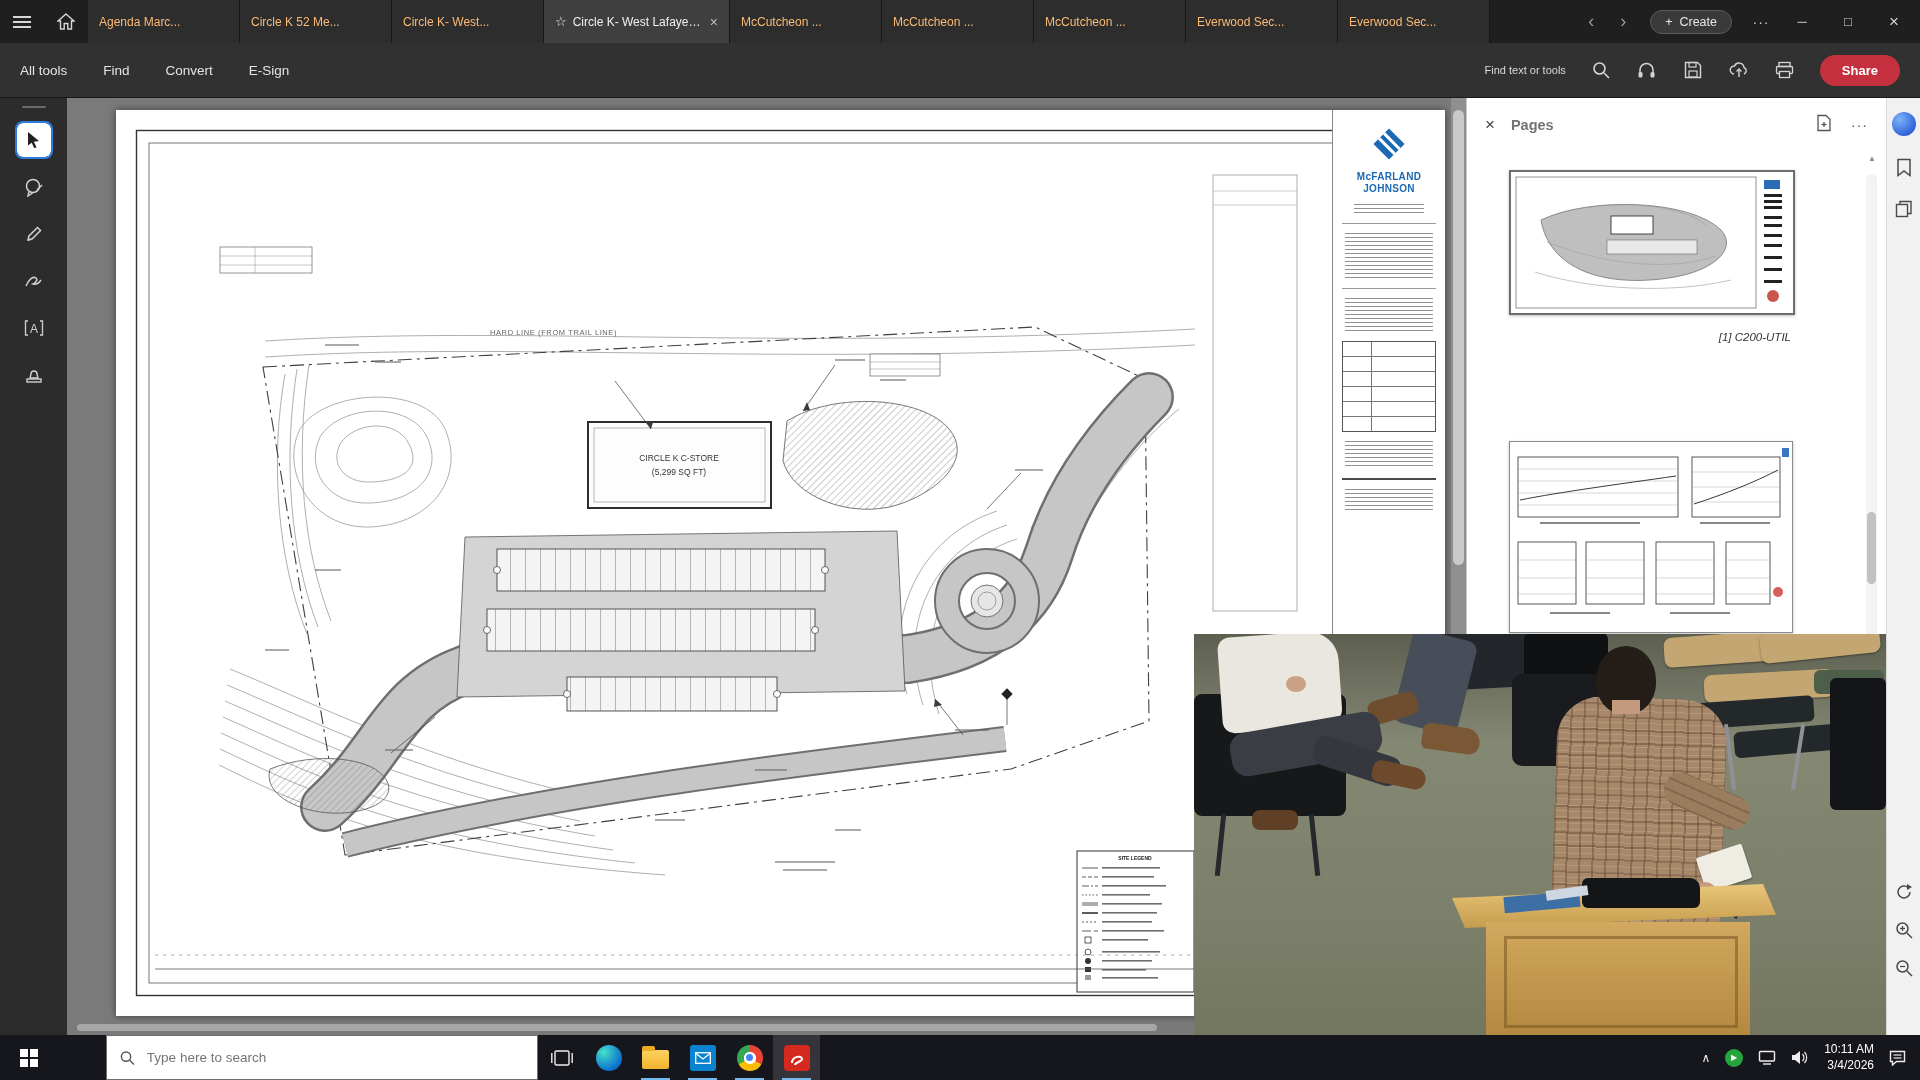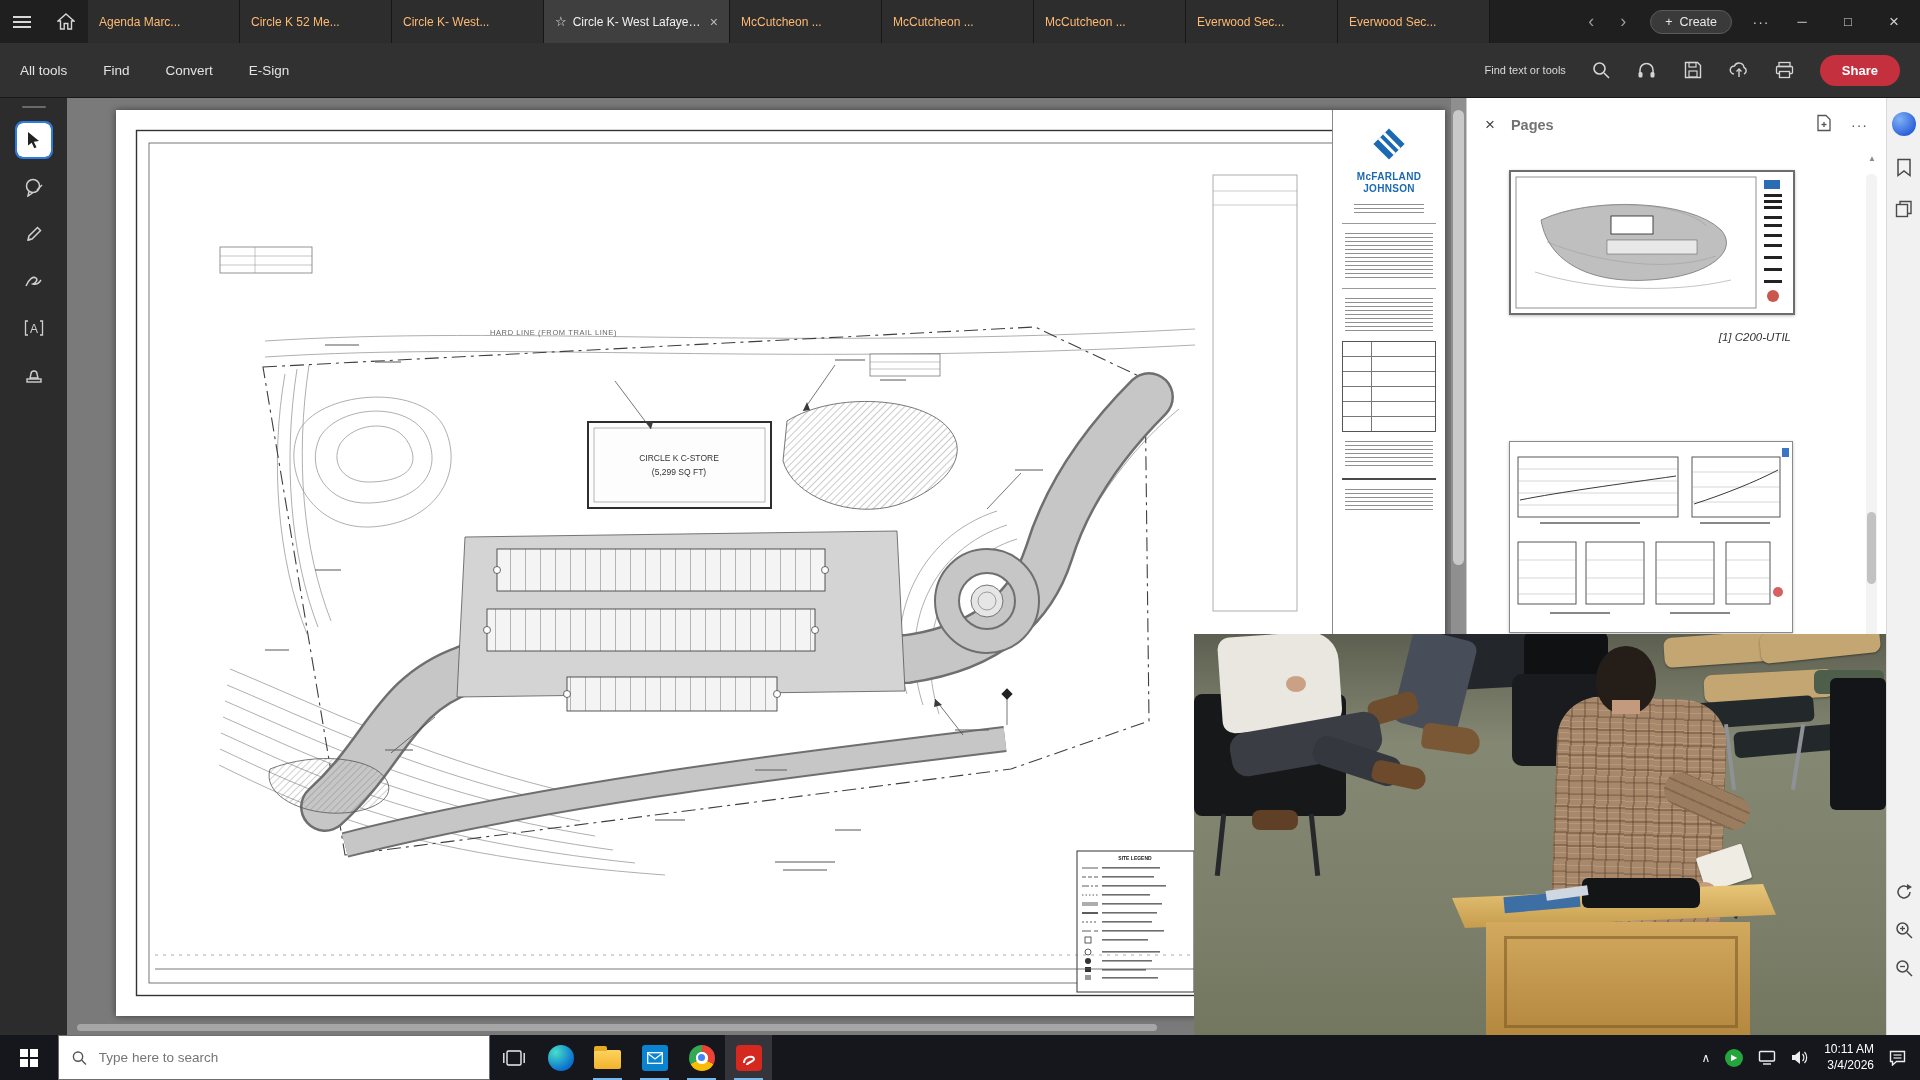--- a/index.html
+++ b/index.html
@@ -114,21 +114,21 @@
   .v-podium-top{left:258px;top:250px;width:324px;height:44px;background:linear-gradient(180deg,#e8c678,#c69c4e);clip-path:polygon(0 32%,96% 0,100% 70%,4% 100%);}
   .v-podium{left:292px;top:288px;width:264px;height:113px;background:linear-gradient(180deg,#d2a95e,#b4883f);}
   .v-podium-panel{left:18px;top:14px;width:228px;height:86px;border:3px solid rgba(120,85,35,.55);}
   .v-case{left:388px;top:244px;width:118px;height:30px;background:#141517;border-radius:6px 10px 6px 6px;}
   .v-papers{left:310px;top:260px;width:76px;height:16px;background:#3d6fa5;transform:rotate(-5deg);}
   .v-paper2{left:352px;top:254px;width:42px;height:10px;background:#cfd8e2;transform:rotate(-8deg);}
 
   
   .taskbar{position:absolute;left:0;bottom:0;width:100%;height:45px;background:#16161d;display:flex;align-items:stretch;z-index:100;}
   .tk-start{width:58px;display:flex;align-items:center;justify-content:center;}
-  .tk-search{width:432px;background:#fff;border:1px solid #6d6d6d;box-sizing:border-box;display:flex;align-items:center;gap:10px;padding:0 13px;}
+  .tk-search{width:432px;background:#fff;border:1px solid #6d6d6d;box-sizing:border-box;display:flex;align-items:center;gap:10px;padding:0 13px;margin-left:48px;}
   .tk-search input{border:none;outline:none;font-size:13.5px;color:#333;width:100%;background:transparent;font-family:inherit;}
   .tk-btn{width:47px;display:flex;align-items:center;justify-content:center;position:relative;}
   .running::after{content:"";position:absolute;left:9px;right:9px;bottom:0;height:2px;background:#76b9ed;}
   .active-app{background:rgba(255,255,255,.13);}
   .ic-edge{width:26px;height:26px;border-radius:50%;background:radial-gradient(circle at 30% 28%,#45e0c8,#0b6fd0 72%);}
   .ic-folder{width:27px;height:19px;background:linear-gradient(180deg,#fdd35f,#f2b32c);border-radius:2px;position:relative;margin-top:4px;}
   .ic-folder::before{content:"";position:absolute;left:0;top:-4px;width:13px;height:5px;background:#e9ab24;border-radius:2px 2px 0 0;}
   .ic-mail{width:26px;height:26px;background:#0a84d0;border-radius:3px;display:flex;align-items:center;justify-content:center;}
   .ic-chrome{width:26px;height:26px;border-radius:50%;background:conic-gradient(#ea4335 0 120deg,#fbbc05 120deg 240deg,#34a853 240deg 360deg);position:relative;}
   .ic-chrome::after{content:"";position:absolute;left:7px;top:7px;width:12px;height:12px;border-radius:50%;background:#fff;box-shadow:inset 0 0 0 3px #fff;border:0;}

